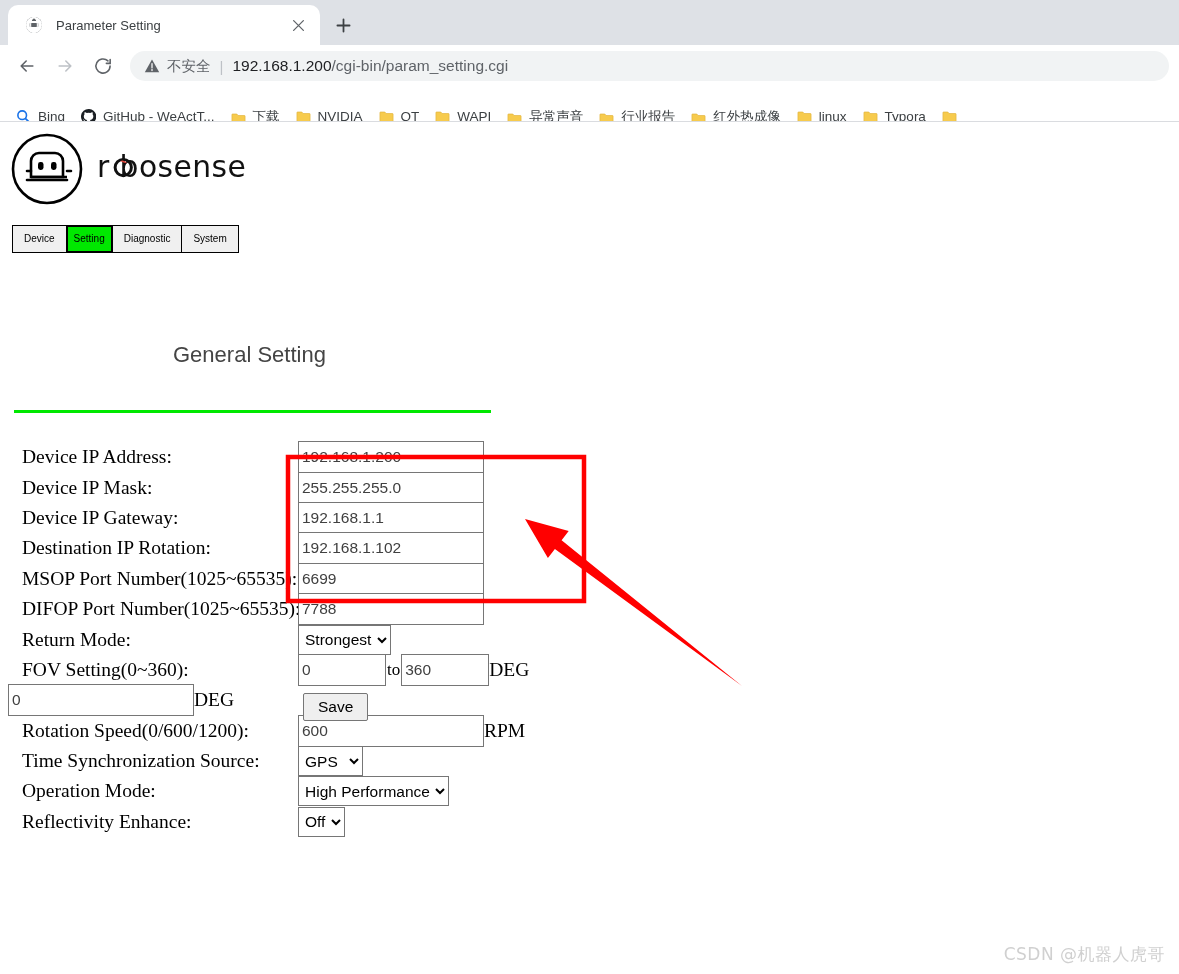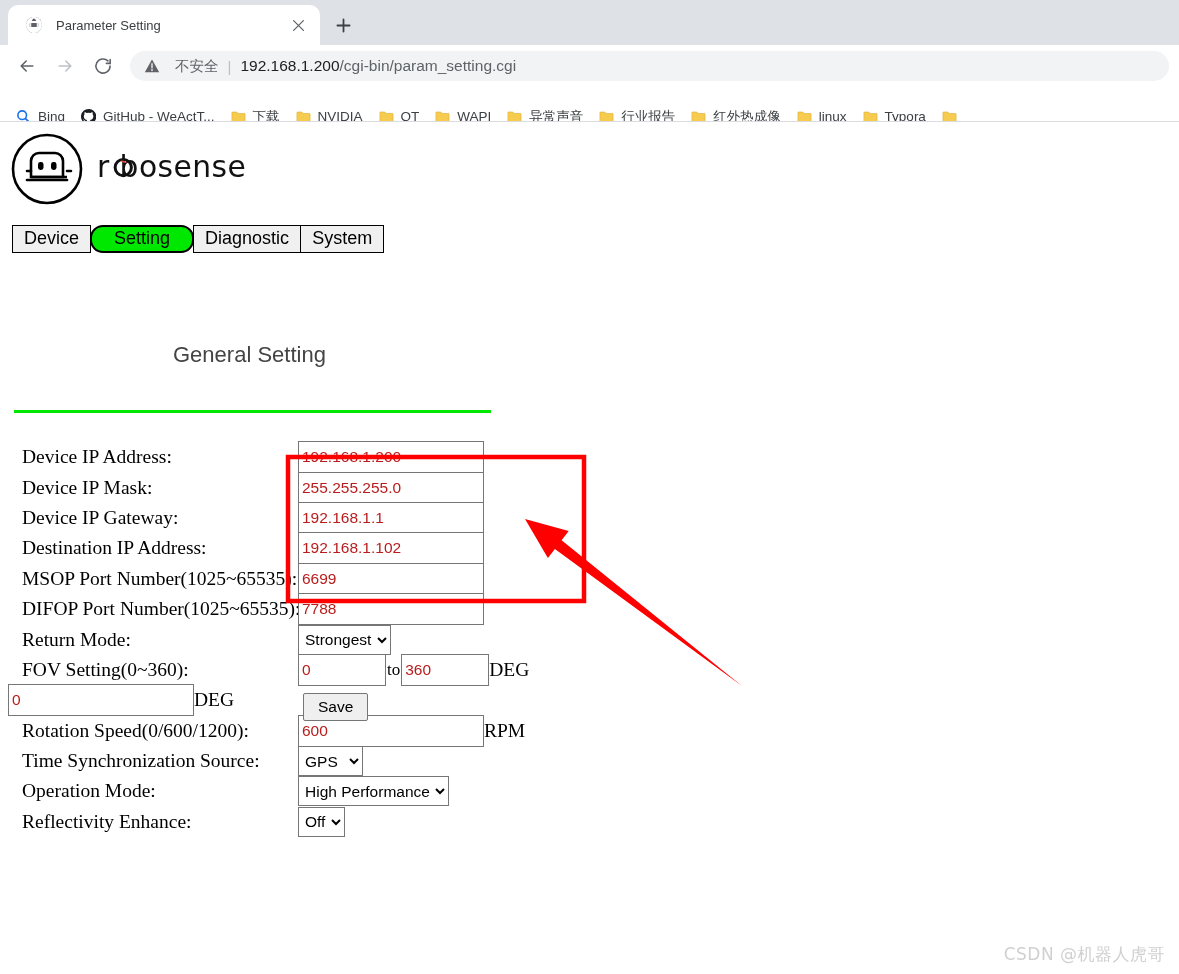--- a/index.html
+++ b/index.html
@@ -45,54 +45,54 @@
     width:34px; height:34px; margin-right:4px; flex:0 0 auto;
     display:flex; align-items:center; justify-content:center;
   }
   .navbtn.disabled svg { stroke:#bdc1c6; }
   .omnibox {
     flex:1 1 auto; height:30px; background:#f1f3f4; border-radius:15px;
     display:flex; align-items:center; padding:0 14px; margin-left:6px;
     overflow:hidden;
   }
   .warn-icon { width:16px; height:16px; margin-right:7px; flex:0 0 auto; }
-  .not-secure { font-size:14.5px; color:#5f6368; white-space:nowrap;margin-left:8px; }
+  .not-secure { font-size:14.5px; color:#5f6368; white-space:nowrap; }
   .omni-sep { color:#bdc1c6; margin:0 9px; font-size:15px; }
   .url-host { font-size:15.5px; color:#202124; white-space:nowrap; }
   .url-path { font-size:15.5px; color:#5f6368; white-space:nowrap; }
 
   .bookmarks {
     height:35px; background:#ffffff; display:flex; align-items:center;
     padding:0 8px; border-bottom:1px solid #dadce0; overflow:hidden;
   }
   .bm {
-    display:flex; align-items:center; padding:3px 8px; flex:0 0 auto;
+    display:flex; align-items:flex-end; padding:3px 8px; flex:0 0 auto;
     white-space:nowrap;
     margin-top:25px;
   }
   .bm-label { font-size:13.5px; color:#3c4043; margin-left:7px; }
   .folder-icon { width:15px; height:15px; flex:0 0 auto; }
 
   
   .page { position:relative; height:839px; background:#fff; }
 
   .logo-row { position:absolute; left:10px; top:10px; display:flex; align-items:center; }
   .logo-mark { width:74px; height:74px; flex:0 0 auto; }
   .logo-word { margin-left:13px; }
 
   .navtabs {
     position:absolute; left:12px; top:103px; display:flex;
   }
   .navtab {
     border:1px solid #000; background:#f0f0f0;
     font-family:"Liberation Sans", sans-serif;
-    font-size:18px; color:#000; padding:3px 11px 4px;
+    font-size:10px; color:#000; padding:3px 11px 4px;
     line-height:19px; margin-right:-1px;
   }
-  .navtab.active { background:#00e800; font-weight:400; border-width:2px; padding:2px 22px 3px;border-radius:13px; }
+  .navtab.active { background:#00e800; font-weight:400; border-width:2px; padding:2px 6px 3px; }
 
   .tabheads { position:absolute; left:0; top:220px; width:100%; height:60px; }
   .tabhead {
     position:absolute; font-size:22px; color:#444; font-weight:300;
     font-family:"Liberation Sans", sans-serif;
   }
   #tabhead0 { left:173px; top:0; }
   #tabhead1 { left:627px; top:0; }
   .green-underline {
     position:absolute; left:14px; top:288px; width:477px; height:3px;
@@ -105,21 +105,21 @@
     display:flex; align-items:center; height:30.4px;
     font-family:"Liberation Serif", serif;
   }
   .flabel {
     width:290px; padding-left:14px; font-size:19.5px; color:#000;
     font-family:"Liberation Serif", serif; white-space:nowrap;
   }
   .fctl { display:flex; align-items:center; }
   input.txt {
     font-family:"Liberation Sans", sans-serif;
-    font-size:15.5px; color:#b91c1c;
+    font-size:15.5px; color:#404040;
     border:1px solid #767676; background:#fff;
     height:32px; padding:13px 3px; outline:none;
   }
   input.w-ip { width:186px; }
   input.w-half { width:88px; }
   select.sel {
     font-family:"Liberation Sans", sans-serif;
     font-size:15.5px; color:#000000;
     border:1px solid #767676; background:#fff;
     height:30px; padding:1px 2px; outline:none;
@@ -329,21 +329,21 @@
           <input type="text" class="txt w-ip" value="255.255.255.0" style="">
         </div>
       </div>
       <div class="frow">
         <div class="flabel">Device IP Gateway:</div>
         <div class="fctl">
           <input type="text" class="txt w-ip" value="192.168.1.1" style="">
         </div>
       </div>
       <div class="frow">
-        <div class="flabel">Destination IP Address:</div>
+        <div class="flabel">Destination IP Rotation:</div>
         <div class="fctl">
           <input type="text" class="txt w-ip" value="192.168.1.102" style="">
         </div>
       </div>
       <div class="frow">
         <div class="flabel">MSOP Port Number(1025~65535):</div>
         <div class="fctl">
           <input type="text" class="txt w-ip" value="6699" style="">
         </div>
       </div>

